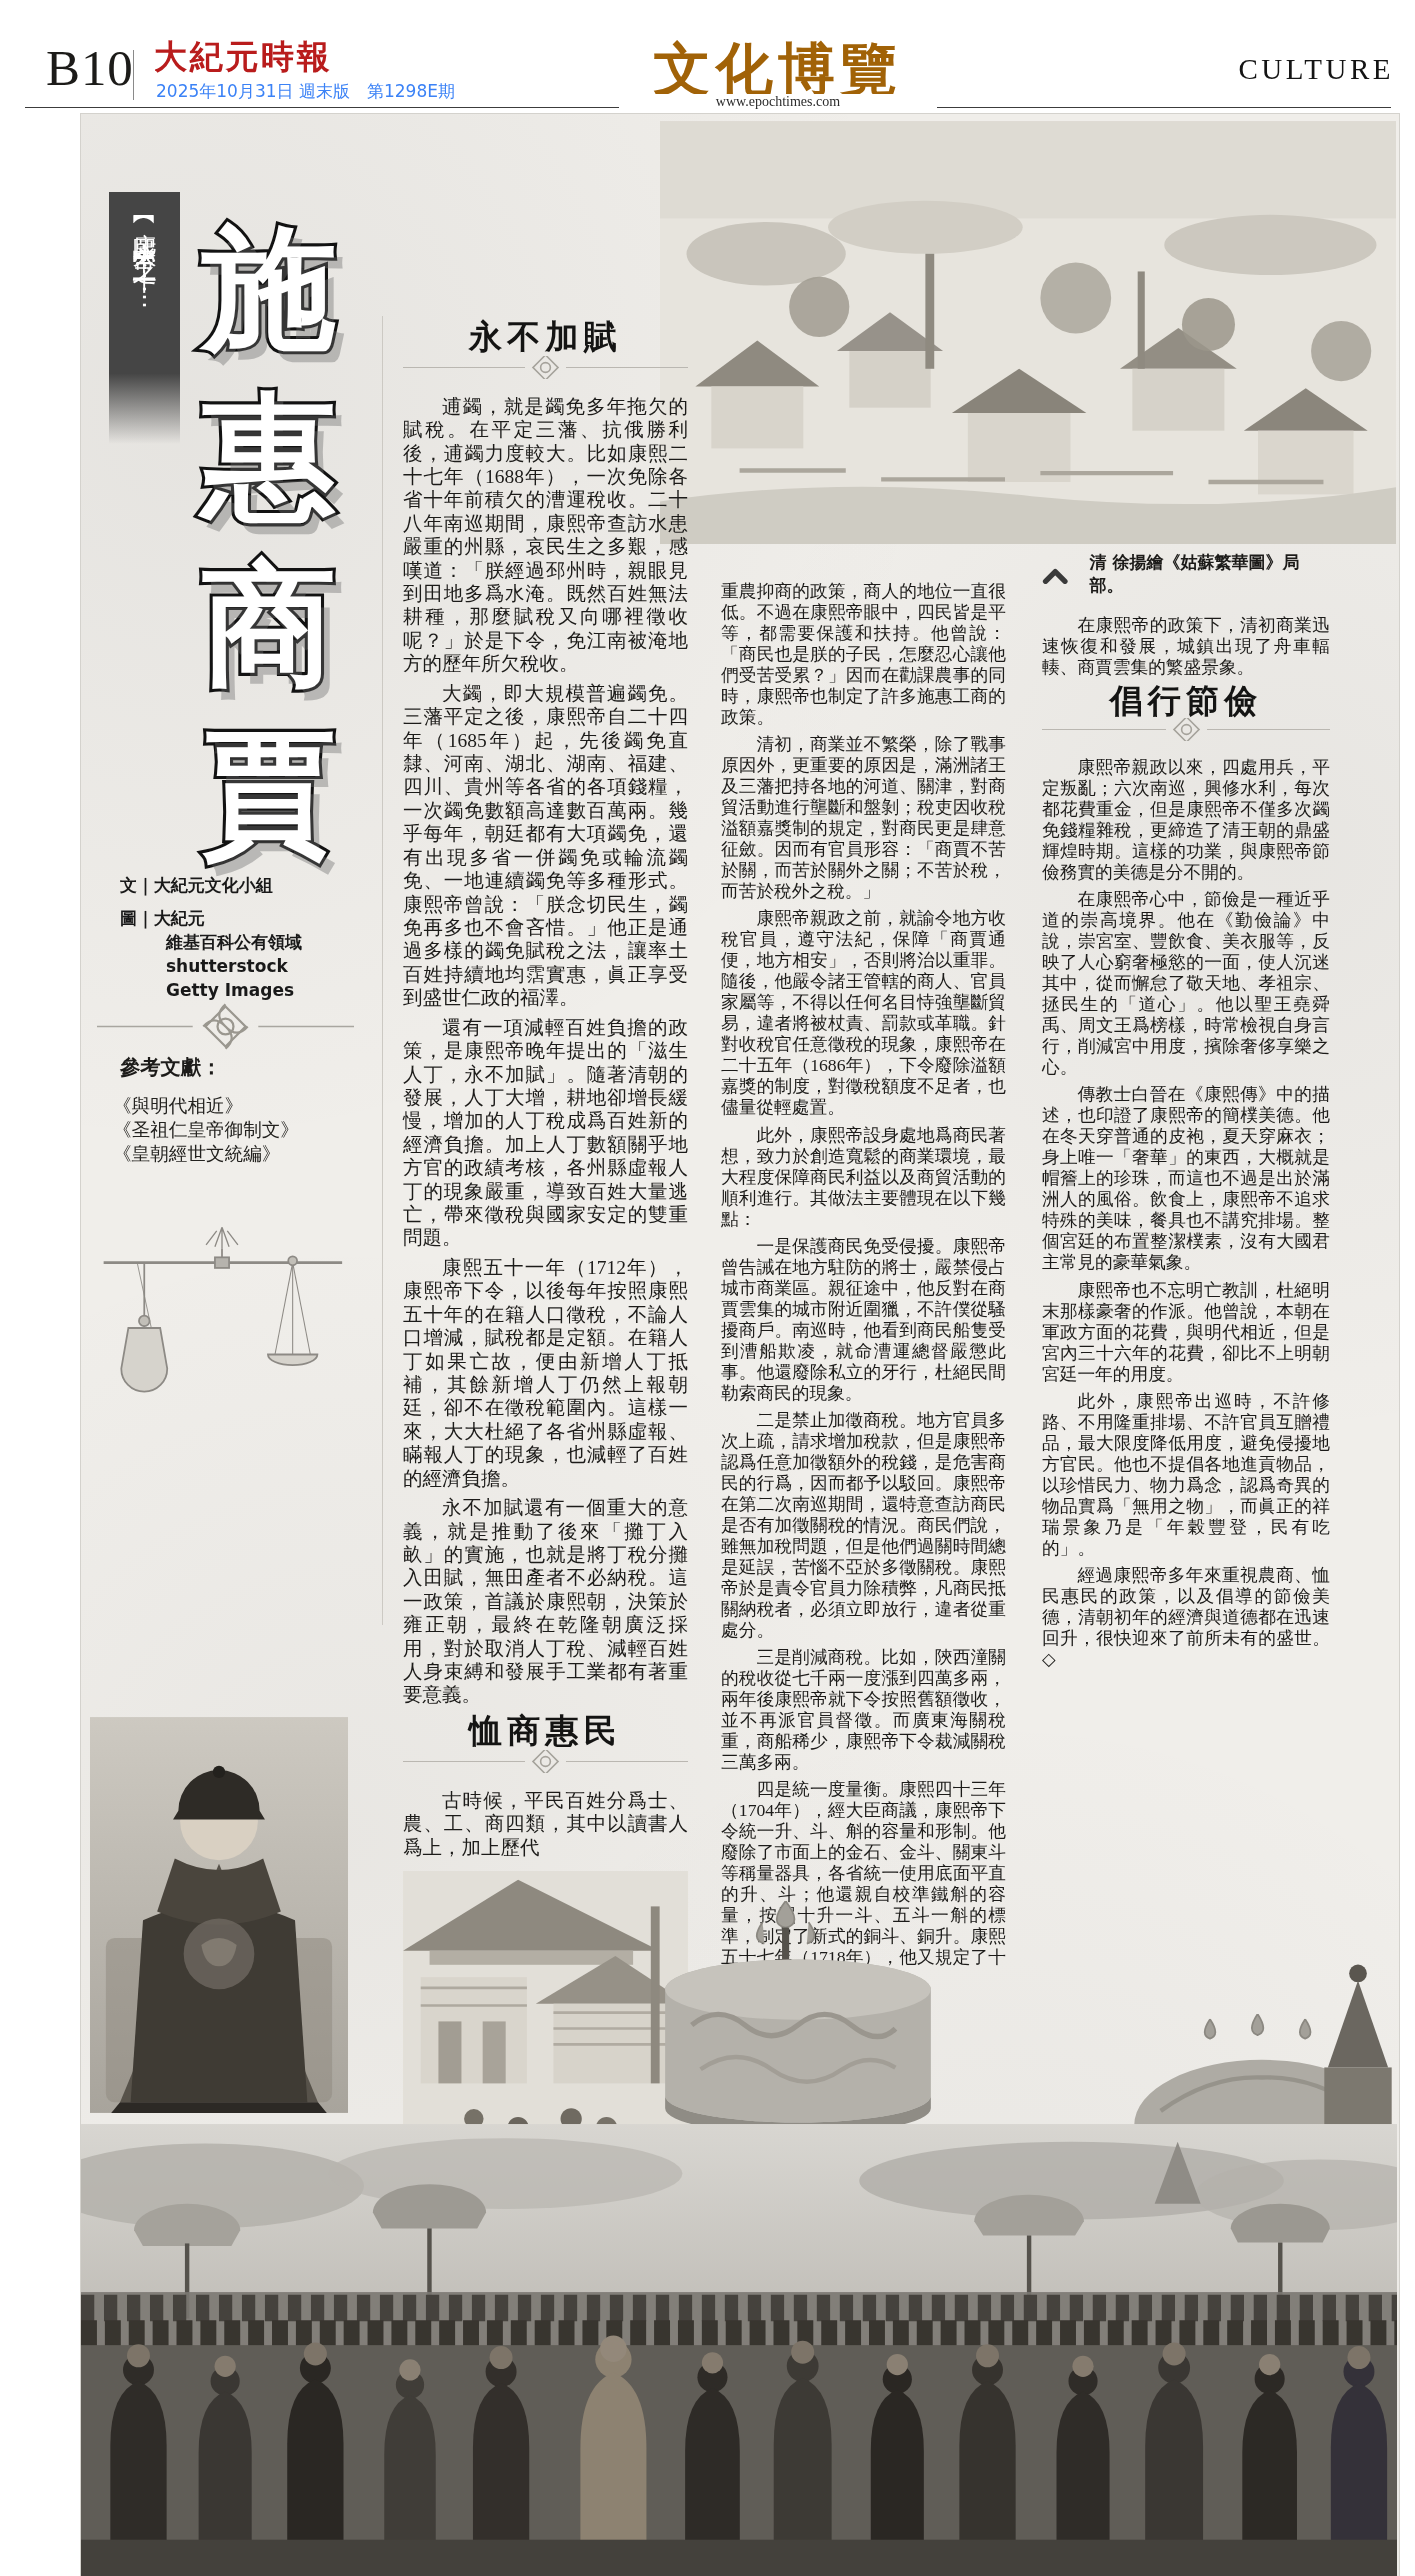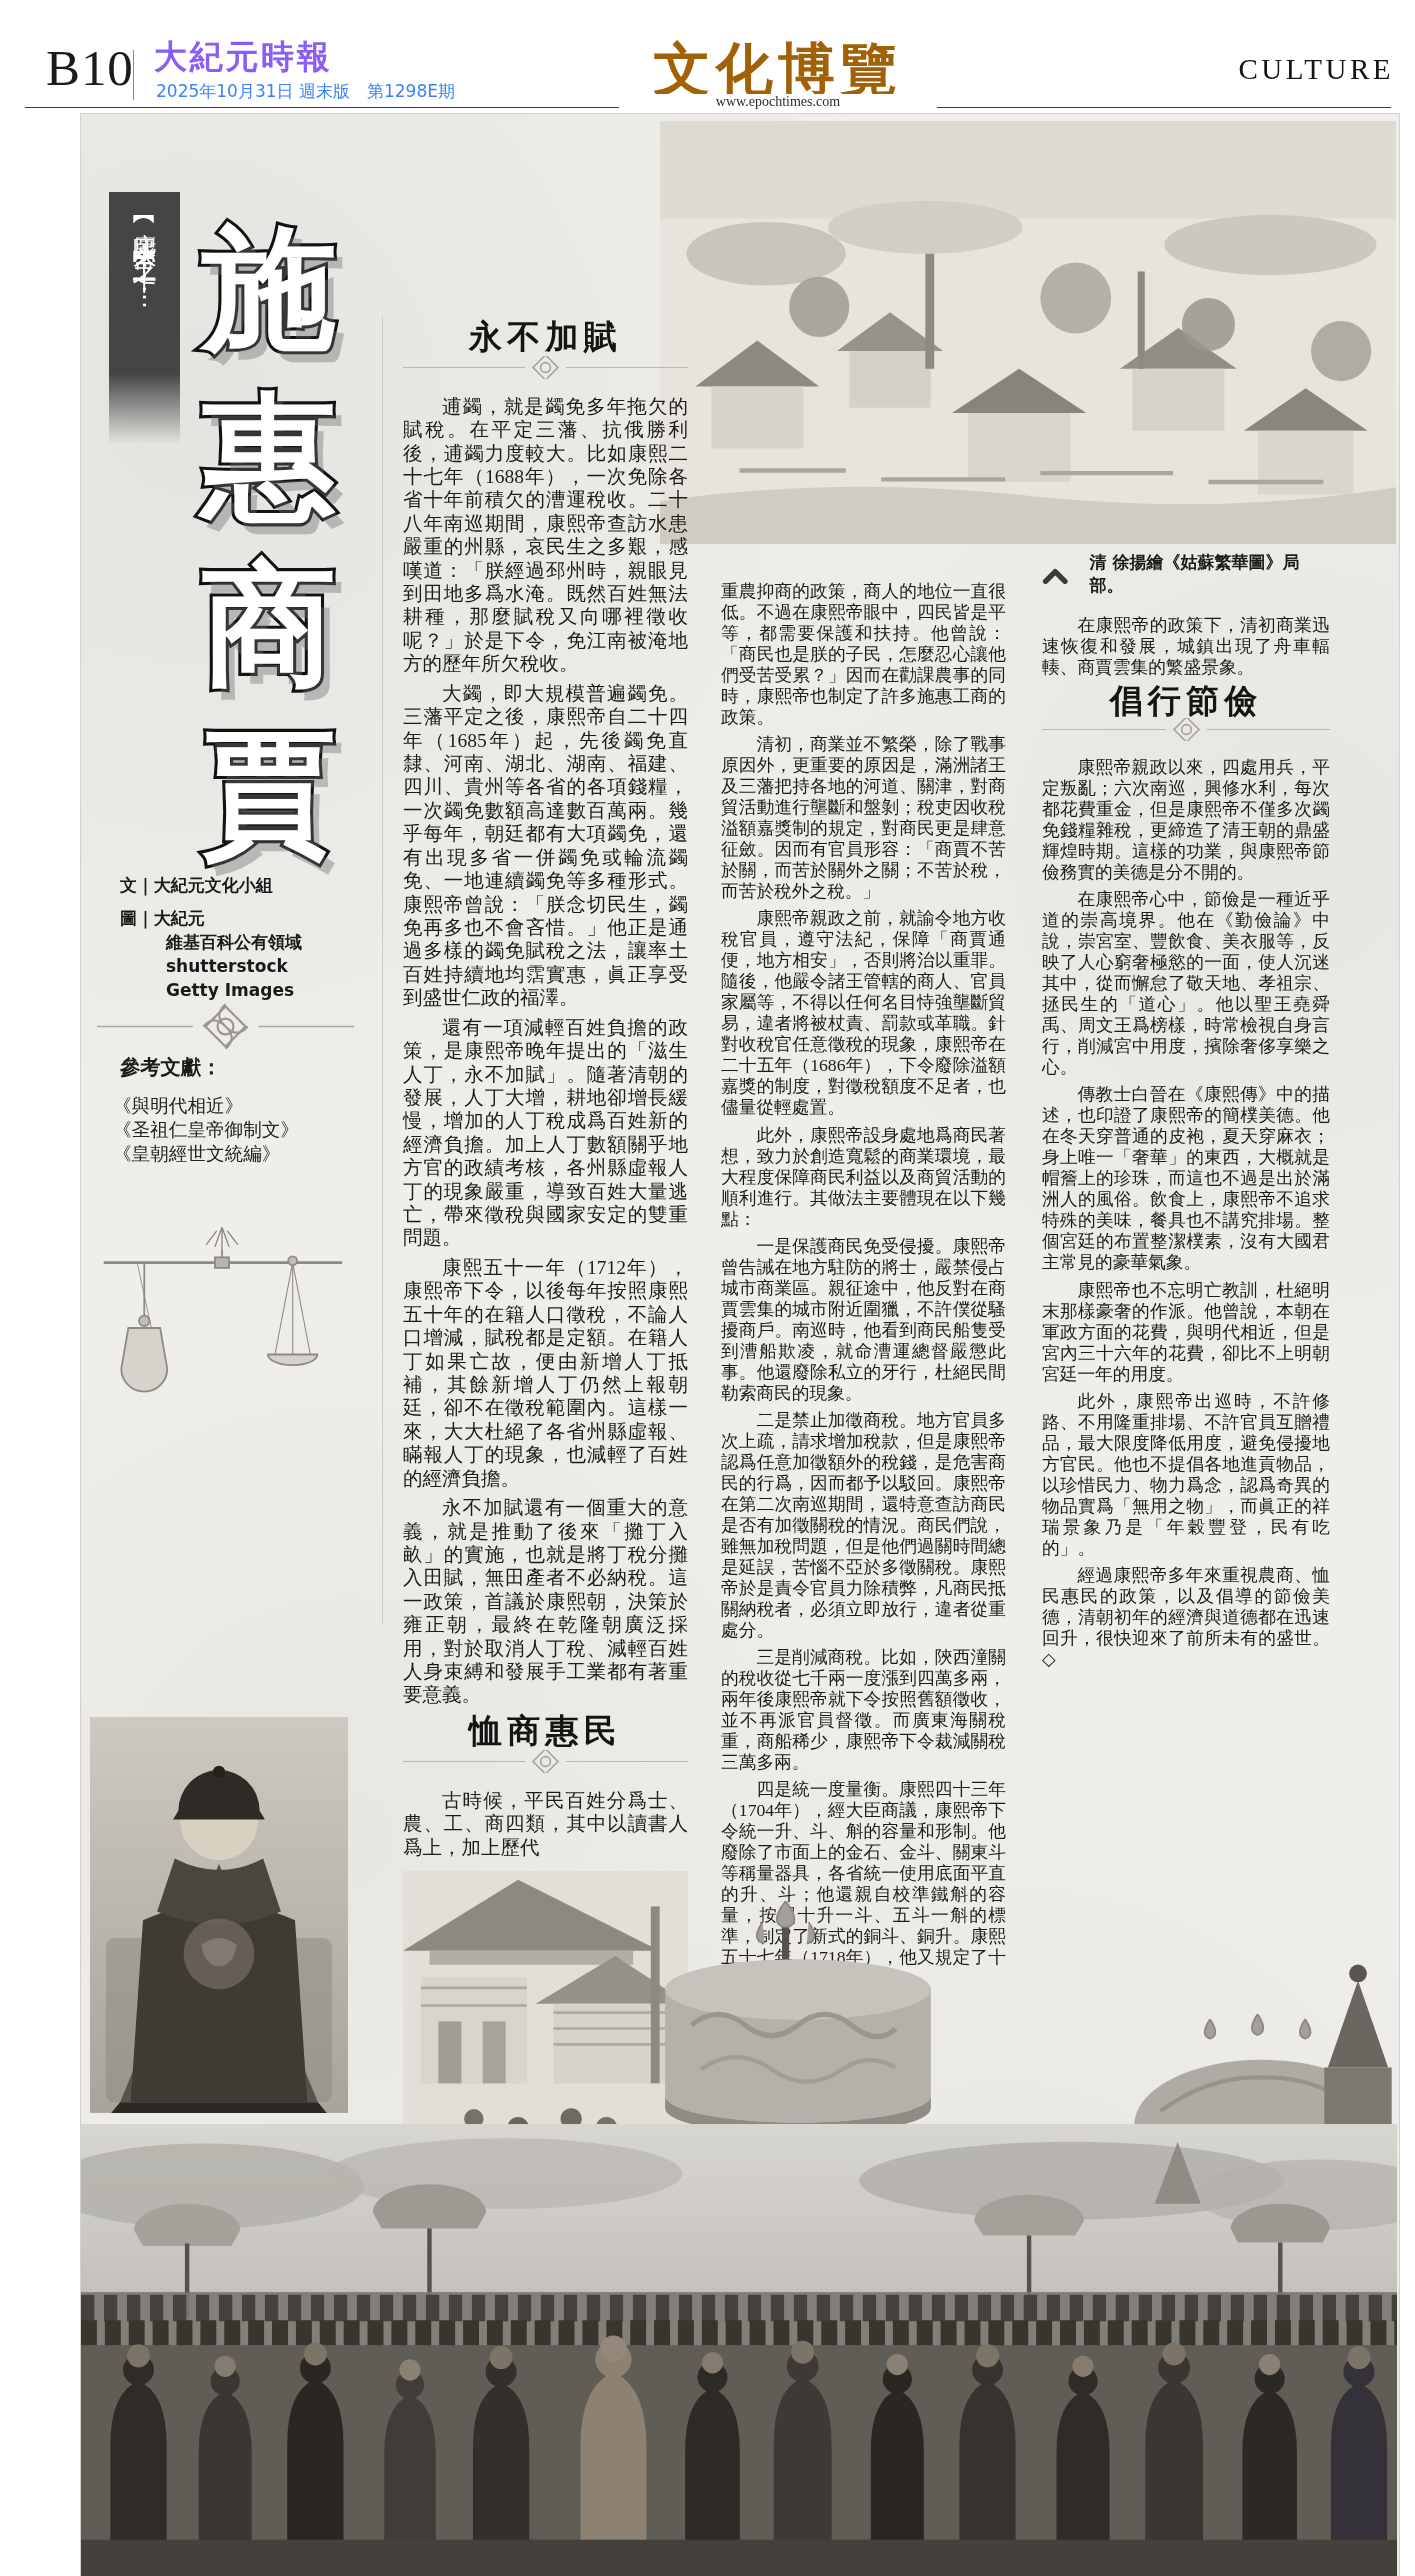--- a/index.html
+++ b/index.html
@@ -2,21 +2,21 @@
 <html style="font-size:14px"><head>
 <meta charset="utf-8">
 <style>
   html,body{margin:0;padding:0;background:#e8e8e8;}
   #page{position:relative;width:1415px;height:2576px;background:#ffffff;overflow:hidden;
         font-family:"Liberation Serif","DejaVu Serif",serif;color:#1c1b19;}
 
   
   .pageno{position:absolute;left:46px;top:39px;font-size:51px;font-weight:400;letter-spacing:0.9px;}
   .mast-divider{position:absolute;left:133px;top:50px;width:0.9px;height:50px;background:#8a8a8a;}
-  .mast-logo{position:absolute;left:154px;top:35px;font-size:33px;font-weight:900;color:#8b5cf6;letter-spacing:2.7px;
+  .mast-logo{position:absolute;left:154px;top:35px;font-size:33px;font-weight:900;color:#b91c1c;letter-spacing:2.7px;
              font-family:Liberation Serif, serif;}
   .mast-date{position:absolute;left:156px;top:80px;font-size:17px;color:#3b82f6;
              font-family:"DejaVu Sans","Liberation Sans",sans-serif;}
   .section-title{position:absolute;left:619px;top:32px;width:318px;text-align:center;font-size:57px;font-weight:900;
                  letter-spacing:5.3px;color:#a16207;}
   .section-url{position:absolute;left:619px;top:94px;width:318px;text-align:center;font-size:14px;color:#2b2b2b;
                background:#ffffff;z-index:3;}
   .section-en{position:absolute;right:21px;top:53px;font-size:29px;letter-spacing:3.5px;color:#141414;}
   .header-rule{position:absolute;left:25px;top:107px;width:1366px;height:0.9px;background:#3c3c3c;z-index:1;}
 

